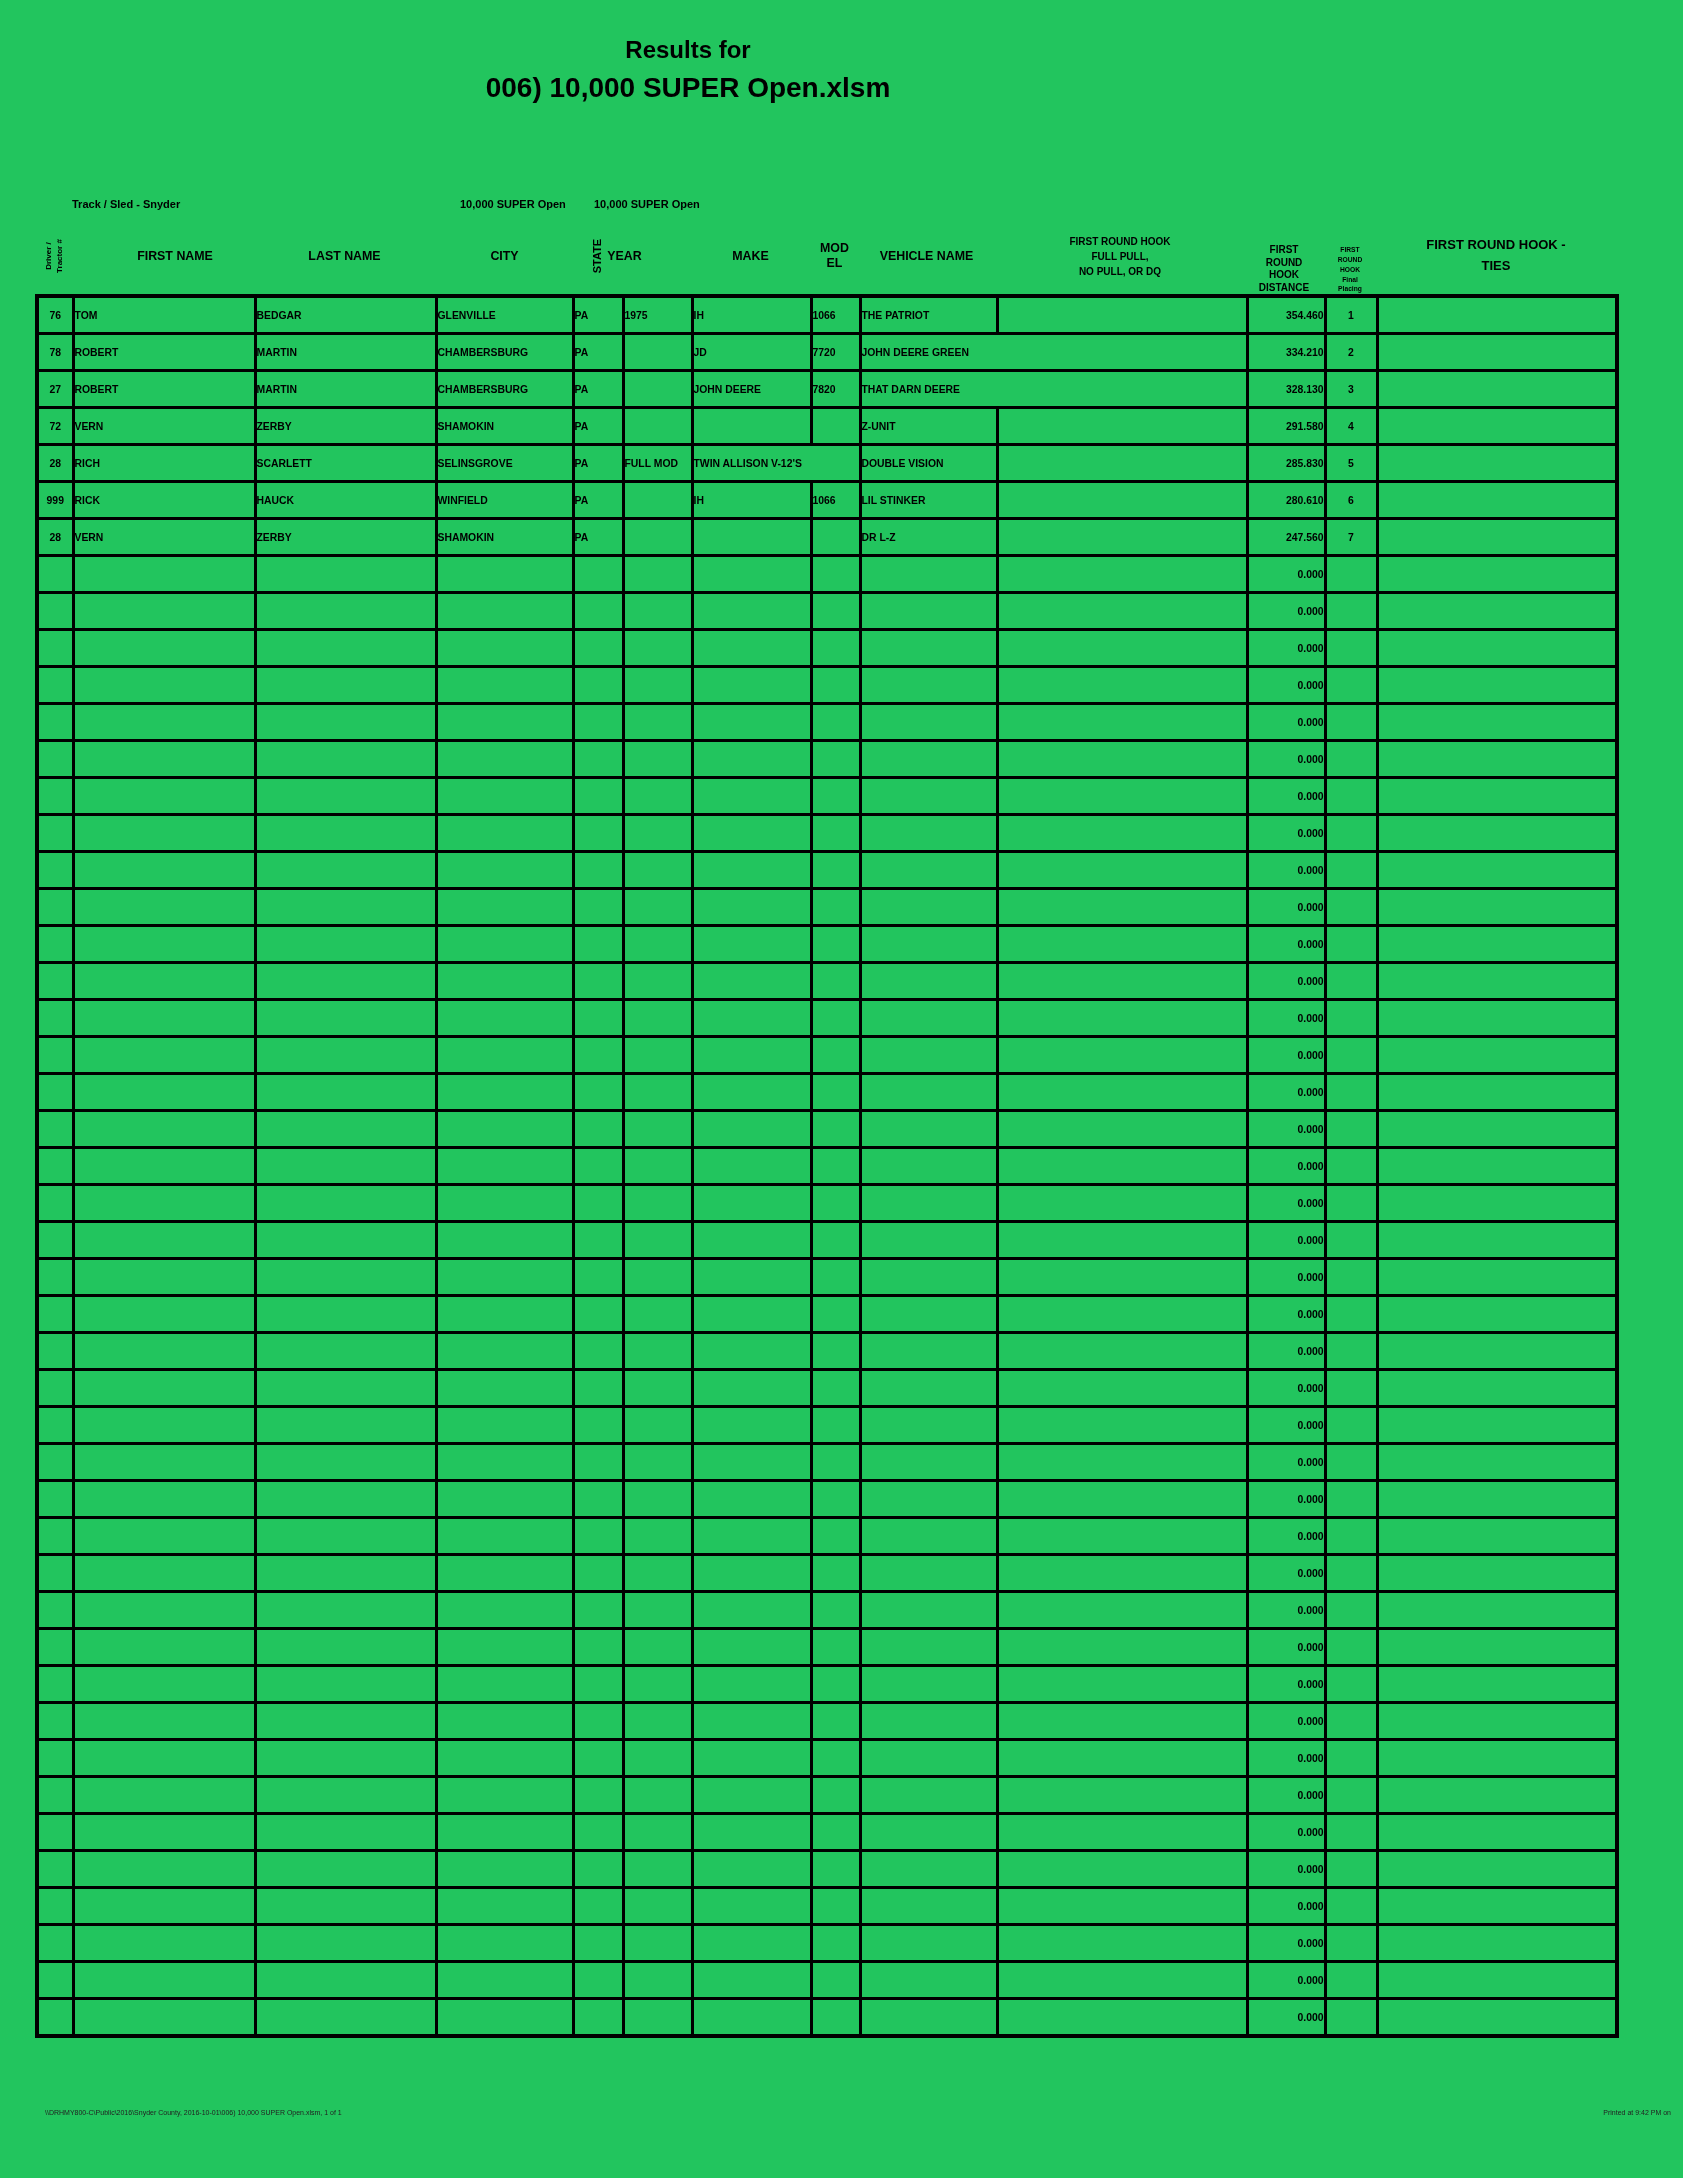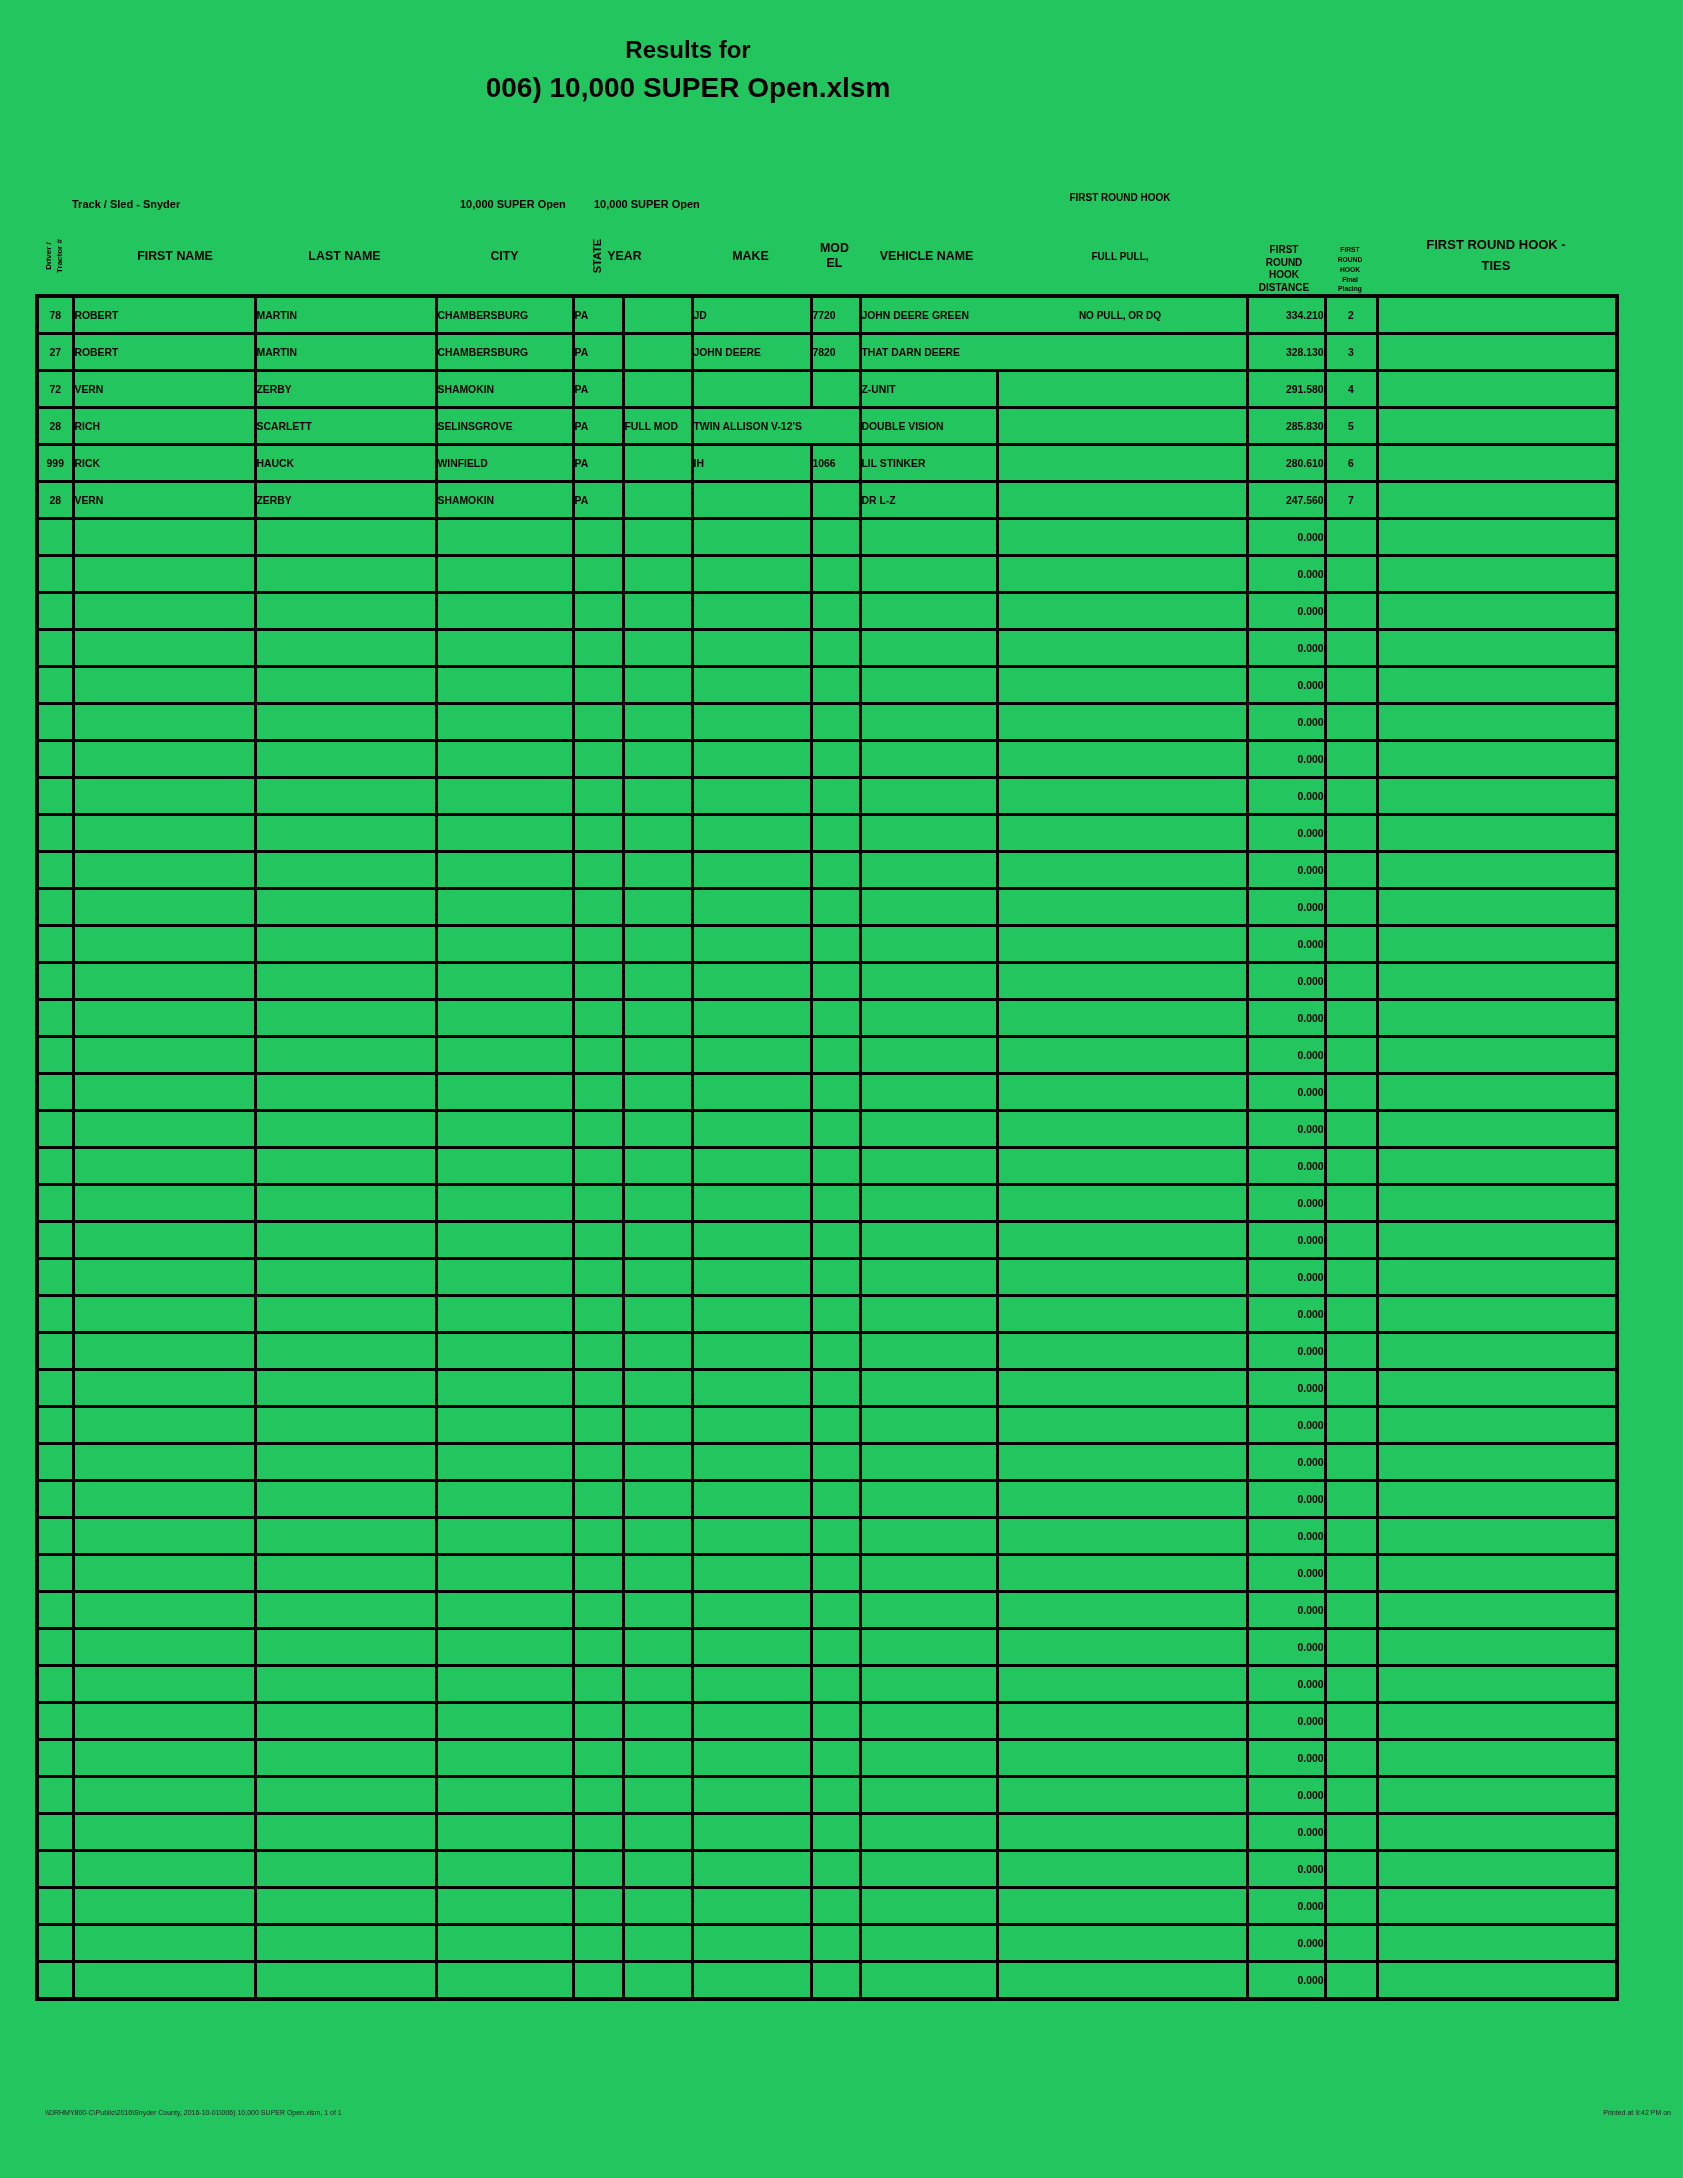--- a/index.html
+++ b/index.html
@@ -66,21 +66,21 @@
   <div class="rotwrap" id="hdr-state" style="left:572px;width:50px;">
     <div class="rot">STATE</div>
   </div>
   <div class="hcell h12" style="left:590px;width:69px;">YEAR</div>
   <div class="hcell h12" style="left:691px;width:119px;">MAKE</div>
   <div class="hcell h12" style="left:810px;width:49px;">
     <div>MOD</div>
     <div>EL</div>
   </div>
   <div class="hcell h12" style="left:858px;width:137px;">VEHICLE NAME</div>
-  <div class="hcell h10" style="left:995px;width:250px;gap:44px;">
+  <div class="hcell h10" style="left:995px;width:250px;">
     <div>FIRST ROUND HOOK</div>
     <div>FULL PULL,</div>
     <div>NO PULL, OR DQ</div>
   </div>
   <div class="hcell h10t bottom" style="left:1245px;width:78px;">
     <div>FIRST</div>
     <div>ROUND</div>
     <div>HOOK</div>
     <div>DISTANCE</div>
   </div>
@@ -107,20 +107,35 @@
       <col style="width:119px">
         <col style="width:49px">
         <col style="width:137px">
       <col style="width:250px">
         <col style="width:78px">
         <col style="width:52px">
       <col style="width:240px">
     </colgroup>
     <tbody id="grid-body">
         <tr>
+          <td class="ac">76</td>
+          <td class="al">TOM</td>
+          <td class="al">BEDGAR</td>
+          <td class="al">GLENVILLE</td>
+          <td class="al">PA</td>
+          <td class="al">1975</td>
+          <td class="al">IH</td>
+          <td class="al">1066</td>
+          <td class="al">THE PATRIOT</td>
+          <td class="al"></td>
+          <td class="ar">354.460</td>
+          <td class="ac">1</td>
+          <td class="al"></td>
+        </tr>
+        <tr>
           <td class="ac">78</td>
           <td class="al">ROBERT</td>
           <td class="al">MARTIN</td>
           <td class="al">CHAMBERSBURG</td>
           <td class="al">PA</td>
           <td class="al"></td>
           <td class="al">JD</td>
           <td class="al">7720</td>
           <td class="al" colspan="2">JOHN DEERE GREEN</td>
           <td class="ar">334.210</td>

